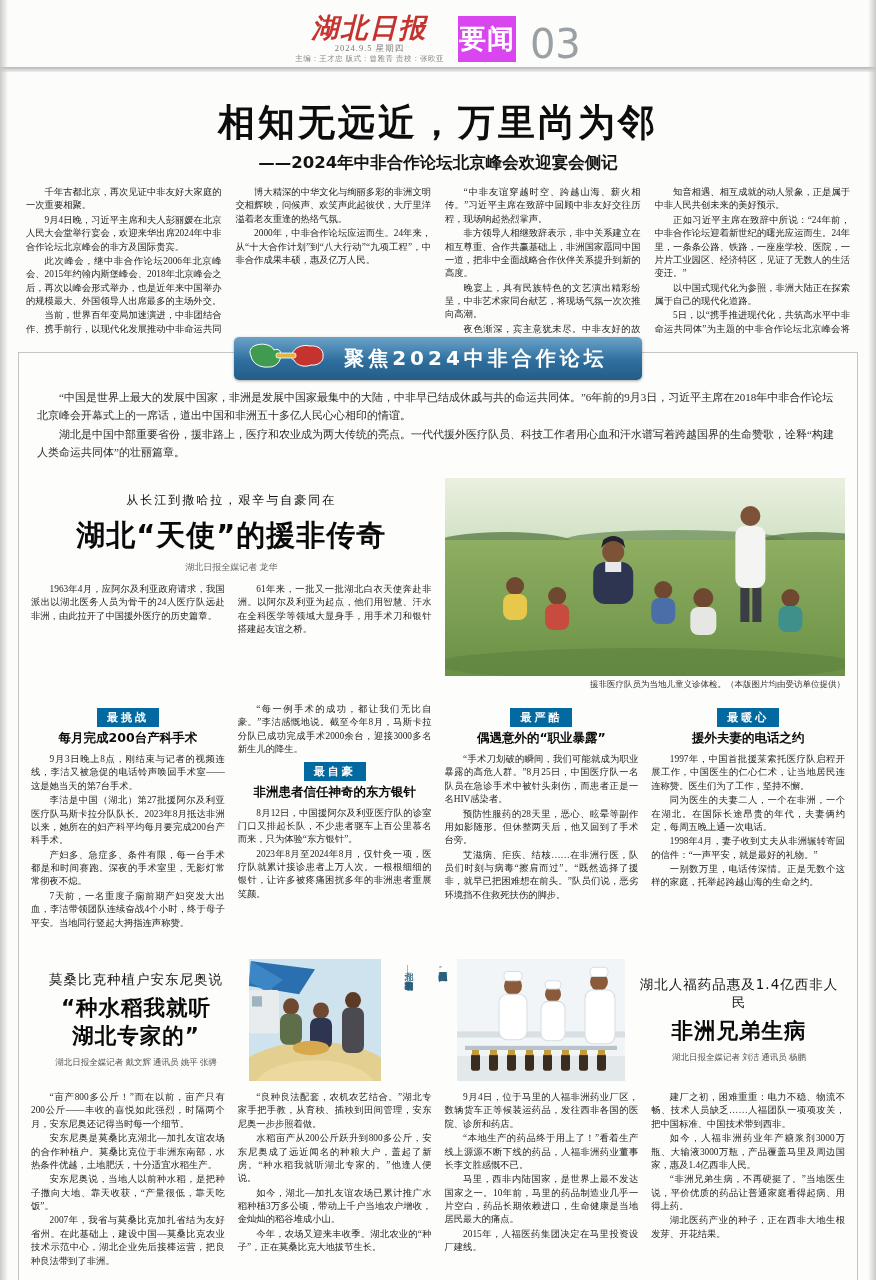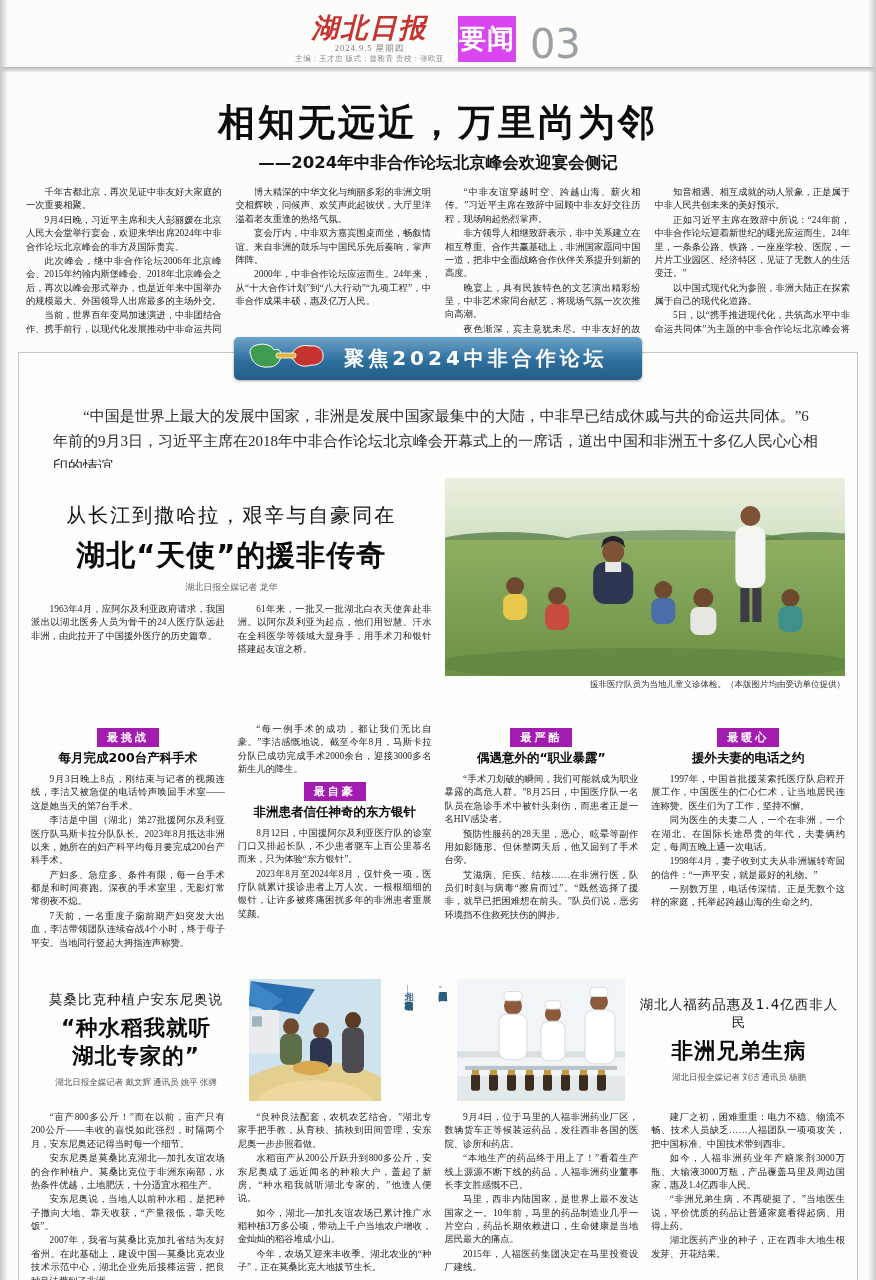--- a/index.html
+++ b/index.html
@@ -33,36 +33,36 @@
 
   
   .focus{margin:16px 18px 0;border:1px solid #c2c6c7;height:1046px;box-sizing:border-box;
         padding:0 12px 6px;position:relative;background:#fdfdfc;}
   .banner{position:relative;top:-16px;margin:0 auto;width:max-content;display:flex;align-items:center;
         gap:18px;background:linear-gradient(180deg,#6ba3c8,#2e6f9e 55%,#245d87);color:#fff;
         font-family:"DejaVu Sans",sans-serif;font-weight:900;font-size:20px;letter-spacing:4px;
         padding:5px 34px 5px 14px;border-radius:5px;box-shadow:0 1px 3px rgba(0,0,0,.35);}
   .focus-inner{margin-top:-8px;}
   .intro{padding:0 6px;height:80px;overflow:hidden;}
-  .intro p{font-size:15px;line-height:1.66;text-indent:2em;margin:16px;color:#2a2a2a;font-weight:500;}
+  .intro p{font-size:11px;line-height:1.66;text-indent:2em;margin:0;color:#2a2a2a;font-weight:500;}
 
   
   .fgrid{display:grid;grid-template-columns:repeat(4,1fr);column-gap:13px;margin-top:10px;}
   .f-head{grid-column:1/3;text-align:center;}
-  .f-kicker{font-family:"DejaVu Sans",sans-serif;font-size:20px;letter-spacing:2px;color:#111;margin-top:24px;}
+  .f-kicker{font-family:"DejaVu Sans",sans-serif;font-size:12px;letter-spacing:2px;color:#111;margin-top:14px;}
   .f-title{font-family:"DejaVu Sans",sans-serif;font-weight:900;font-size:29px;letter-spacing:1px;
         margin:7px 0 5px;color:#0a0a0a;}
   .f-byline{font-size:9px;color:#666;margin-bottom:9px;}
   .f-lede{column-count:2;column-gap:13px;text-align:left;height:108px;overflow:hidden;}
   .f-photo{grid-column:3/5;}
   .f-photo svg{display:block;width:100%;height:198px;}
   .f-cap{font-size:8.5px;color:#333;text-align:right;margin-top:3px;}
   .fsec{margin-top:12px;height:242px;overflow:hidden;}
   .tag-row{text-align:center;margin:4px 0 3px;}
-  .tag{display:inline-block;background:#a21caf;color:#fff;font-family:"DejaVu Sans",sans-serif;
+  .tag{display:inline-block;background:#0369a1;color:#fff;font-family:"DejaVu Sans",sans-serif;
         font-size:11px;font-weight:bold;letter-spacing:3px;padding:2px 10px;}
   .fsec h4{font-family:"DejaVu Sans",sans-serif;font-size:12.5px;font-weight:900;text-align:center;
         margin:3px 0 6px;color:#0c0c0c;}
 
   
   .b-row1{display:flex;gap:8px;height:122px;margin-top:14px;}
   .s-head{text-align:center;display:flex;flex-direction:column;justify-content:center;}
   .s-head.left{width:210px;}
   .s-head.right{flex:1;}
   .s-kicker{font-family:"DejaVu Sans",sans-serif;font-size:13.5px;letter-spacing:1px;color:#161616;}
@@ -97,21 +97,20 @@
     <div class="lead-sub">——2024年中非合作论坛北京峰会欢迎宴会侧记</div>
     <div class="lead-cols">
       <div>
           <p class="bp">千年古都北京，再次见证中非友好大家庭的一次重要相聚。</p>
           <p class="bp">9月4日晚，习近平主席和夫人彭丽媛在北京人民大会堂举行宴会，欢迎来华出席2024年中非合作论坛北京峰会的非方及国际贵宾。</p>
           <p class="bp">此次峰会，继中非合作论坛2006年北京峰会、2015年约翰内斯堡峰会、2018年北京峰会之后，再次以峰会形式举办，也是近年来中国举办的规模最大、外国领导人出席最多的主场外交。</p>
           <p class="bp">当前，世界百年变局加速演进，中非团结合作、携手前行，以现代化发展推动中非命运共同体建设走深走实。</p>
         </div>
       <div>
           <p class="bp">博大精深的中华文化与绚丽多彩的非洲文明交相辉映，问候声、欢笑声此起彼伏，大厅里洋溢着老友重逢的热络气氛。</p>
-          <p class="bp">宴会厅内，中非双方嘉宾围桌而坐，畅叙情谊。来自非洲的鼓乐与中国民乐先后奏响，掌声阵阵。</p>
           <p class="bp">2000年，中非合作论坛应运而生。24年来，从“十大合作计划”到“八大行动”“九项工程”，中非合作成果丰硕，惠及亿万人民。</p>
         </div>
       <div>
           <p class="bp">“中非友谊穿越时空、跨越山海、薪火相传。”习近平主席在致辞中回顾中非友好交往历程，现场响起热烈掌声。</p>
           <p class="bp">非方领导人相继致辞表示，非中关系建立在相互尊重、合作共赢基础上，非洲国家愿同中国一道，把非中全面战略合作伙伴关系提升到新的高度。</p>
           <p class="bp">晚宴上，具有民族特色的文艺演出精彩纷呈，中非艺术家同台献艺，将现场气氛一次次推向高潮。</p>
           <p class="bp">夜色渐深，宾主意犹未尽。中非友好的故事，在这个金秋的夜晚续写新的篇章。</p>
         </div>
       <div>
           <p class="bp">知音相遇、相互成就的动人景象，正是属于中非人民共创未来的美好预示。</p>

